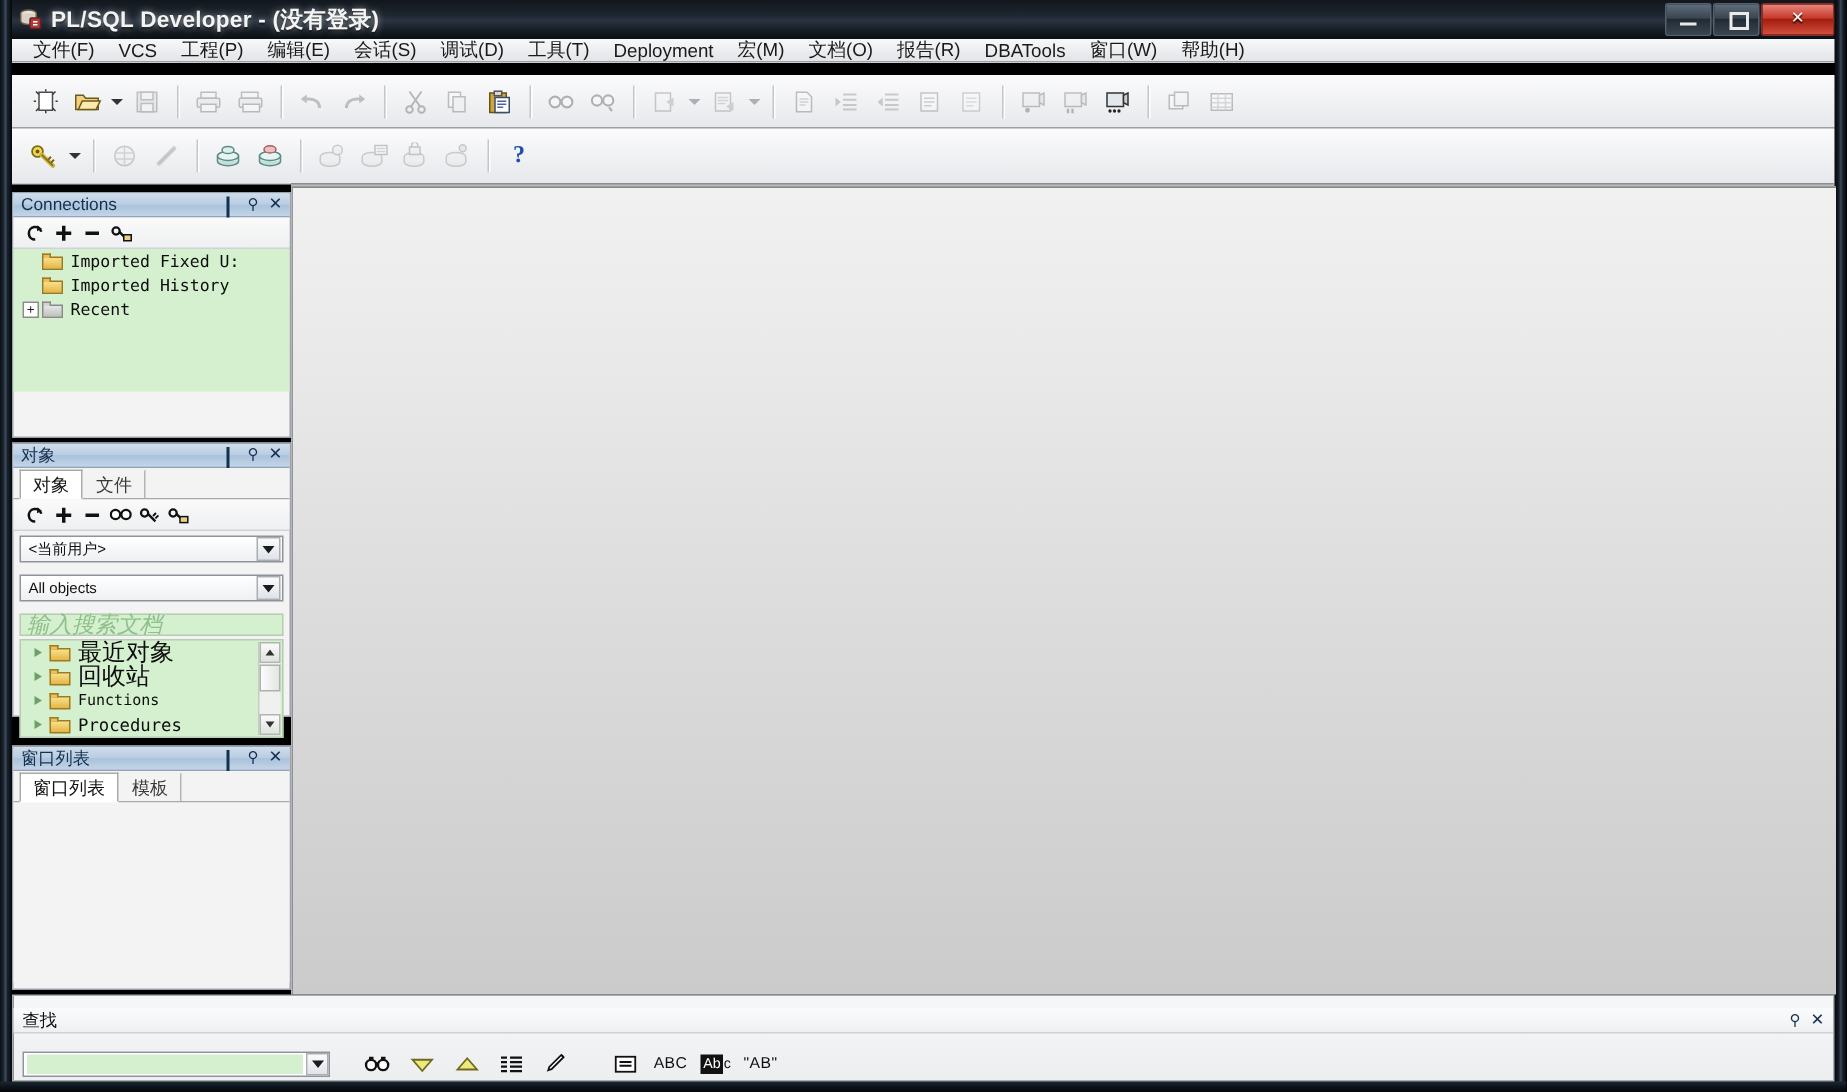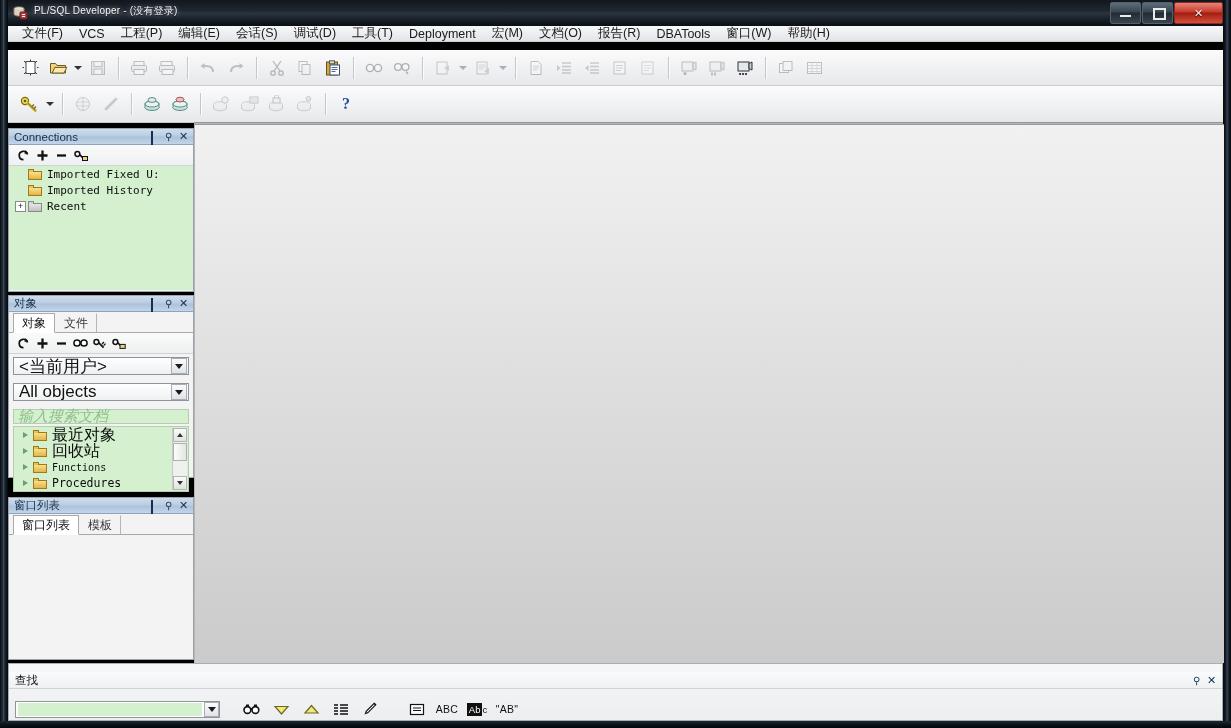--- a/index.html
+++ b/index.html
@@ -17,23 +17,23 @@
   .frame-right{position:absolute;right:0;top:0;width:8px;height:728px;
     background:linear-gradient(to left,#06090c 0%,#16202a 30%,#3a4756 48%,#131b24 68%,#05070a 100%);}
   .frame-bottom{position:absolute;left:0;bottom:0;width:1231px;height:7px;
     background:linear-gradient(to bottom,#1d2731 0%,#0d141b 50%,#04060a 100%);}
 
   
   .titlebar{position:absolute;left:0;top:0;width:1231px;height:26px;
     background:linear-gradient(to bottom,#12171d 0%,#1d252e 38%,#2a3440 52%,#161d25 78%,#0b0f14 100%);
     overflow:hidden;}
   .title-ico{position:absolute;left:12px;top:5px;width:16px;height:16px;}
-  .title-text{position:absolute;left:34px;top:4px;color:#f2f4f6;font-size:10px;
+  .title-text{position:absolute;left:34px;top:4px;color:#f2f4f6;font-size:15px;
     letter-spacing:.2px;text-shadow:0 0 5px rgba(255,255,255,.55),0 1px 1px rgba(0,0,0,.9);
-    white-space:nowrap;}
+    white-space:nowrap;font-weight:bold;}
   .wbtns{position:absolute;right:8px;top:2px;height:21px;display:flex;align-items:stretch;}
   .wbtn{width:29px;height:20px;margin-left:1px;position:relative;
     border:1px solid #55606c;border-radius:2px;
     background:linear-gradient(to bottom,#5f6d7c 0%,#39454f 45%,#222b34 50%,#39454f 100%);}
   .wbtn.close{width:47px;border-color:#8d2a22;
     background:linear-gradient(to bottom,#e8857a 0%,#c63a2b 45%,#a31d10 50%,#d2503c 100%);}
   .wbtn .g{position:absolute;left:50%;top:50%;transform:translate(-50%,-50%);
     color:#f2f2f2;font-size:11px;line-height:1;text-shadow:0 1px 1px rgba(0,0,0,.8);}
   .wbtn .min-bar{position:absolute;left:9px;top:12px;width:11px;height:2px;background:#eaeaea;}
   .wbtn .max-sq{position:absolute;left:10px;top:5px;width:9px;height:8px;border:2px solid #eaeaea;}
@@ -108,21 +108,21 @@
   .tabs{height:20px;display:flex;align-items:flex-end;background:#f3f3f3;
     border-bottom:1px solid #a9a9a9;padding-left:4px;}
   .tab{height:18px;line-height:18px;padding:0 8px;font-size:12px;color:#111;
     border:1px solid transparent;border-bottom:none;background:transparent;}
   .tab.active{background:#fff;border-color:#a9a9a9;border-bottom:1px solid #fff;
     position:relative;top:1px;}
   .tab.inact{color:#3a3a3a;border-right:1px solid #b5b5b5;}
 
   .combo{height:18px;margin:3px 4px 8px 4px;background:linear-gradient(to bottom,#ffffff,#eef0f2);
     border:1px solid #8f949b;display:flex;align-items:center;justify-content:space-between;
-    padding:0 0 0 5px;font-size:17px;color:#111;box-sizing:border-box;}
+    padding:0 0 0 5px;font-size:10px;color:#111;box-sizing:border-box;}
   .combo .arrowbox{width:16px;height:16px;margin-right:1px;
     background:linear-gradient(to bottom,#fbfbfc,#dfe3e8);border:1px solid #a9aeb4;
     display:flex;align-items:center;justify-content:center;box-sizing:border-box;}
   .combo .arrowbox:after{content:"";border-left:4px solid transparent;
     border-right:4px solid transparent;border-top:5px solid #1b1b1b;}
 
   .srchbox{height:15px;margin:3px 4px 0 4px;background:#d4f0cf;border:1px solid #b6cdb2;
     display:flex;align-items:center;padding-left:4px;box-sizing:border-box;}
   .srchbox span{font-style:italic;font-size:15px;color:#8fbf8a;}
 
@@ -497,21 +497,21 @@
           </svg>
       </span>
       <span class="ptb">
         <svg width="14" height="13" viewBox="0 0 14 13">
           <circle cx="3.4" cy="5" r="2.4" fill="none" stroke="#111" stroke-width="1.5"></circle>
           <path d="M5.6 5.6l4.3 4.3" stroke="#111" stroke-width="1.6"></path>
           <rect x="8.5" y="7.5" width="5" height="4" fill="#e8d28a" stroke="#111" stroke-width="1"></rect>
         </svg>
       </span>
     </div>
-    <div class="tree" style="height:124px;" id="conn-tree">
+    <div class="tree" style="height:95px;" id="conn-tree">
         <div class="trow">
           <span class="exp"></span>
           <span class="folder"></span>
           <span class="mono">Imported Fixed U:</span>
         </div>
         <div class="trow">
           <span class="exp"></span>
           <span class="folder"></span>
           <span class="mono">Imported History</span>
         </div>

